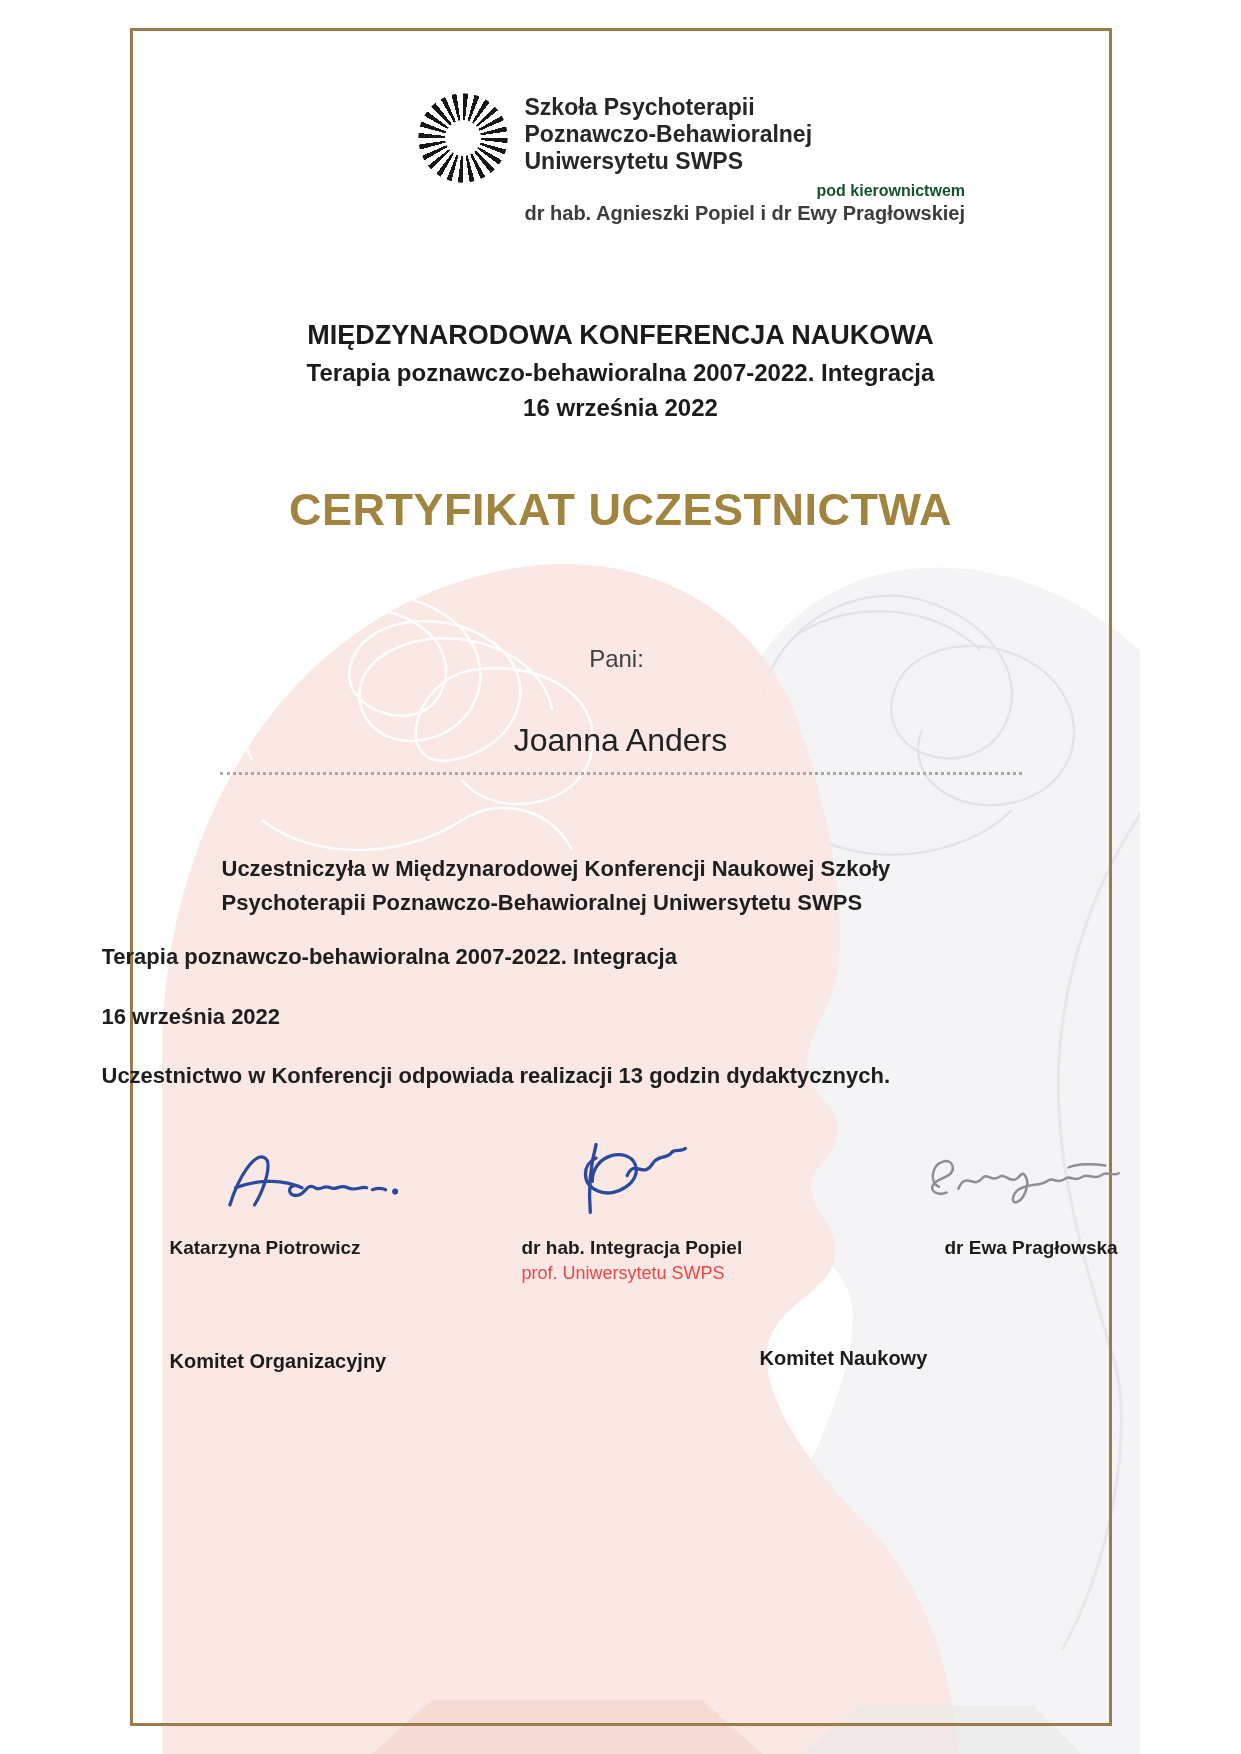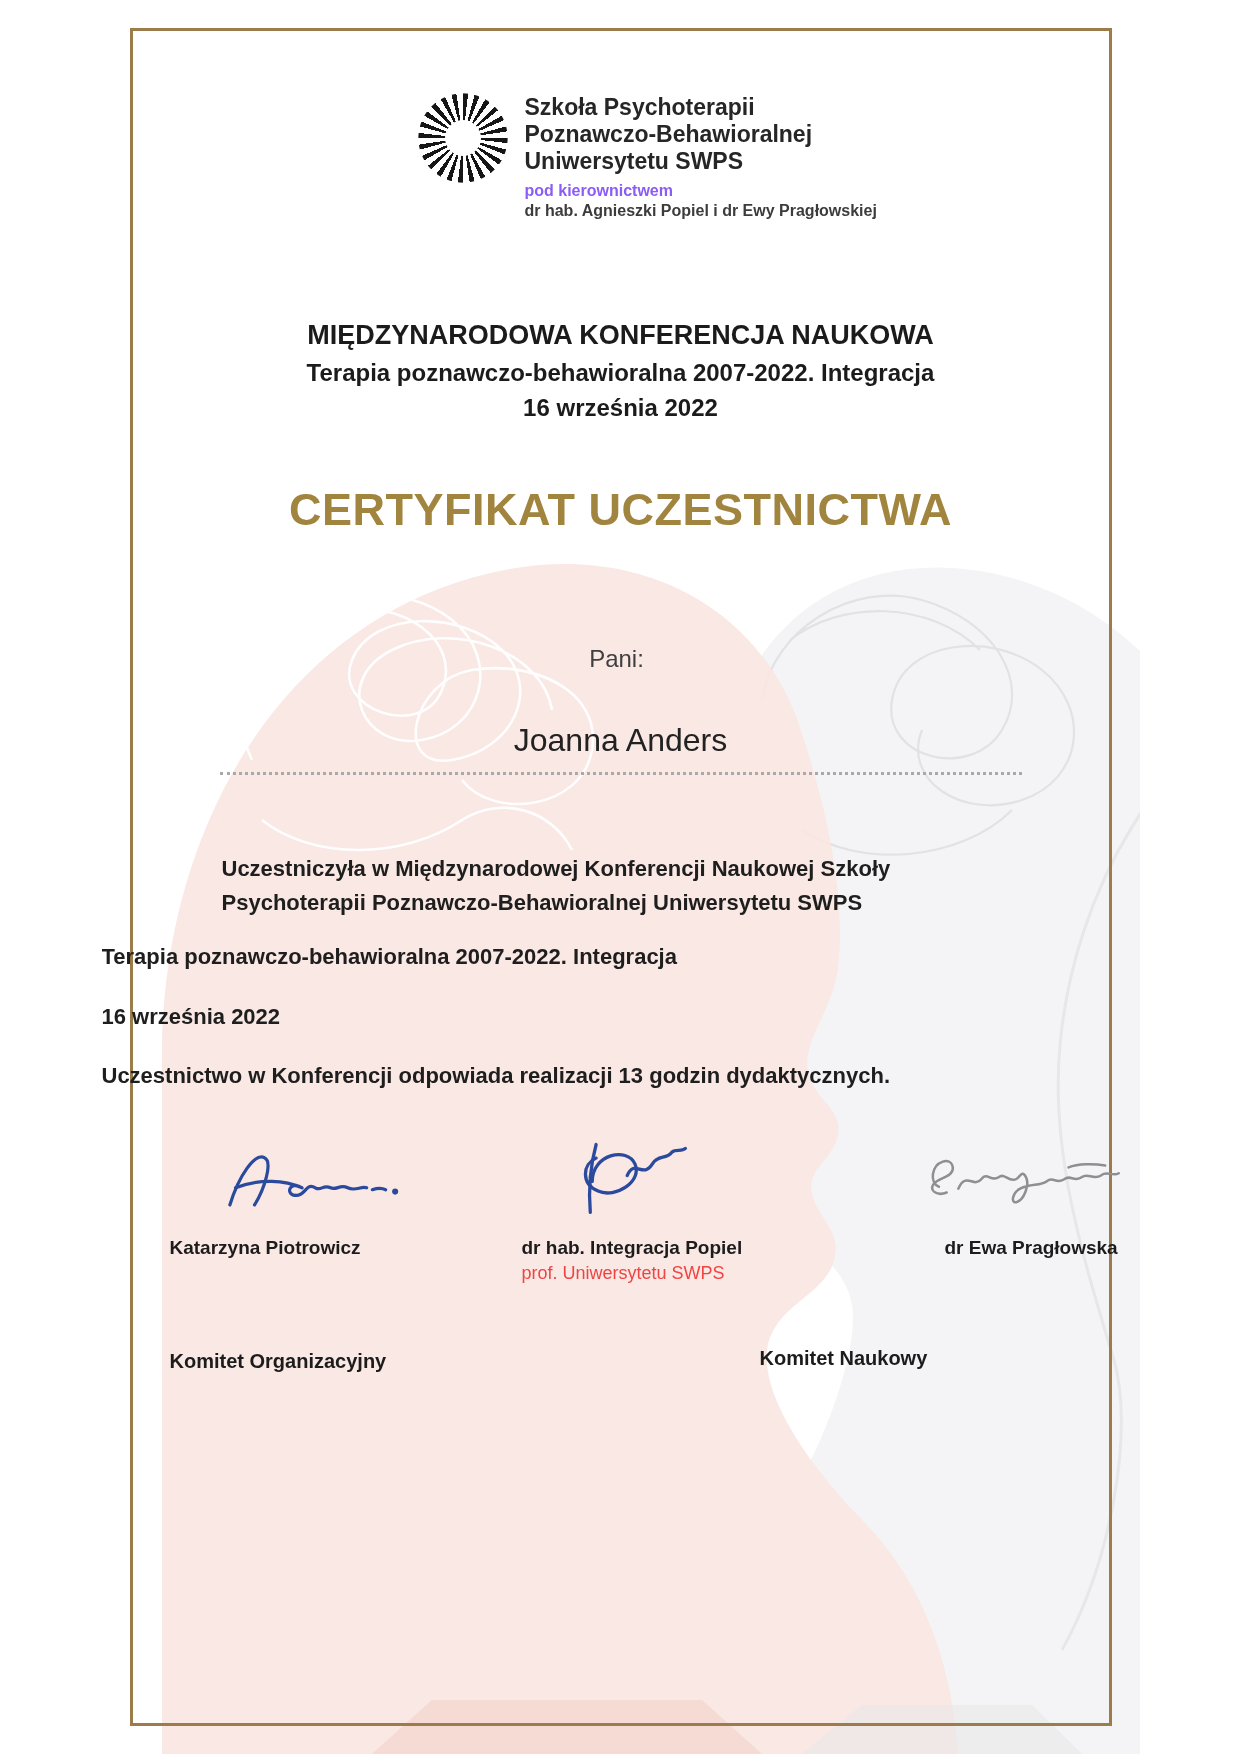--- a/index.html
+++ b/index.html
@@ -23,22 +23,22 @@
   .logo { position:absolute; left:315px; top:92px; display:flex; gap:16px; align-items:flex-start; }
   .logo-icon {
     width:92px; height:92px; flex:0 0 auto;
     background: repeating-conic-gradient(#161616 0deg 6.5deg, #ffffff 6.5deg 15deg);
     -webkit-mask: radial-gradient(circle closest-side, transparent 0 38%, #000 40% 96%, transparent 98%);
     mask: radial-gradient(circle closest-side, transparent 0 38%, #000 40% 96%, transparent 98%);
     border-radius:50%;
   }
   .logo-text { padding-top:2px; color:#262626; }
   .logo-main { font-size:23px; font-weight:bold; line-height:1.18; color:#262626; }
-  .logo-sub  { font-size:16px; font-weight:bold; margin-top:7px; color:#8b5cf6; }
-  .logo-sub2 { font-size:16px; font-weight:bold; margin-top:2px; color:#3c3c3c; }
+  .logo-sub  { font-size:16px; font-weight:bold; margin-top:7px; color:#14532d;text-align:right; }
+  .logo-sub2 { font-size:20px; font-weight:bold; margin-top:2px; color:#3c3c3c; }
 
   
   .header { position:absolute; left:0; right:0; top:320px; text-align:center; color:#1b1b1b; }
   .h1 { font-size:27px; font-weight:bold; margin-bottom:8px; }
   .h2 { font-size:24px; font-weight:bold; margin-bottom:7px; }
   .h3 { font-size:24px; font-weight:bold; }
 
   .cert-title {
     position:absolute; left:0; right:0; top:484px;
     text-align:center; font-size:45px; font-weight:bold;

